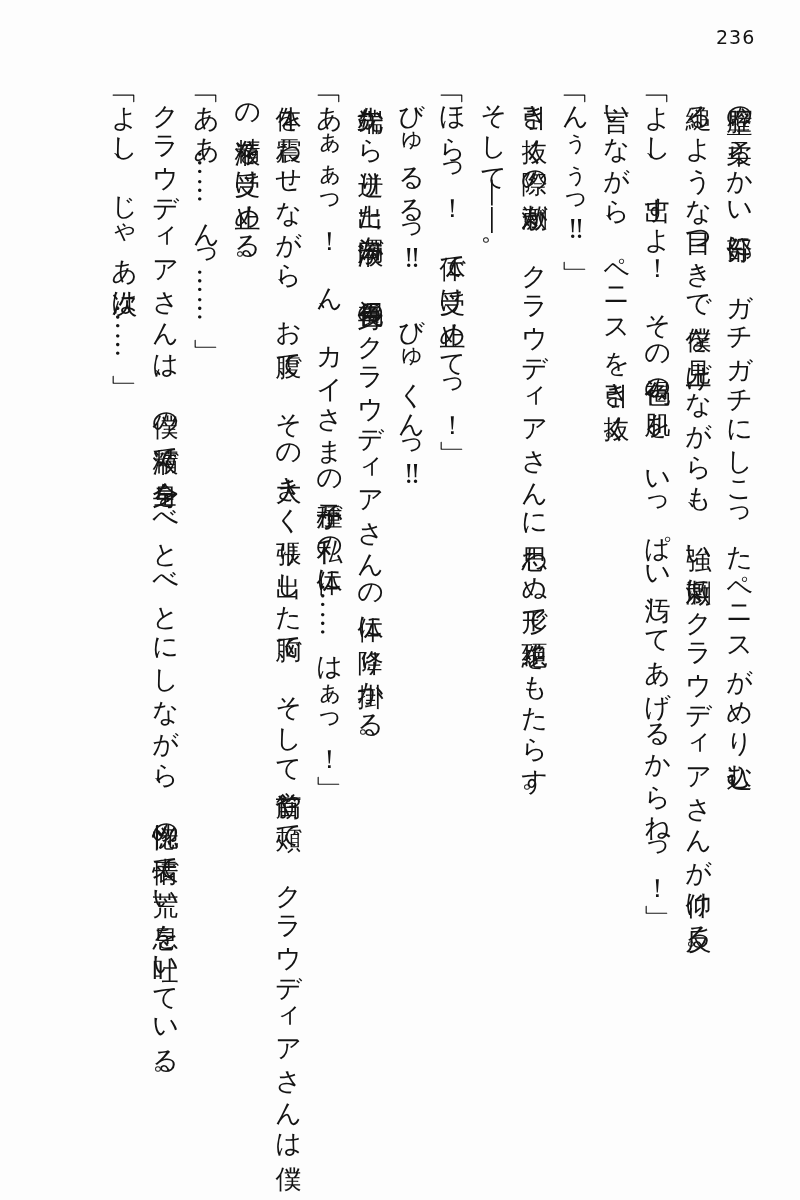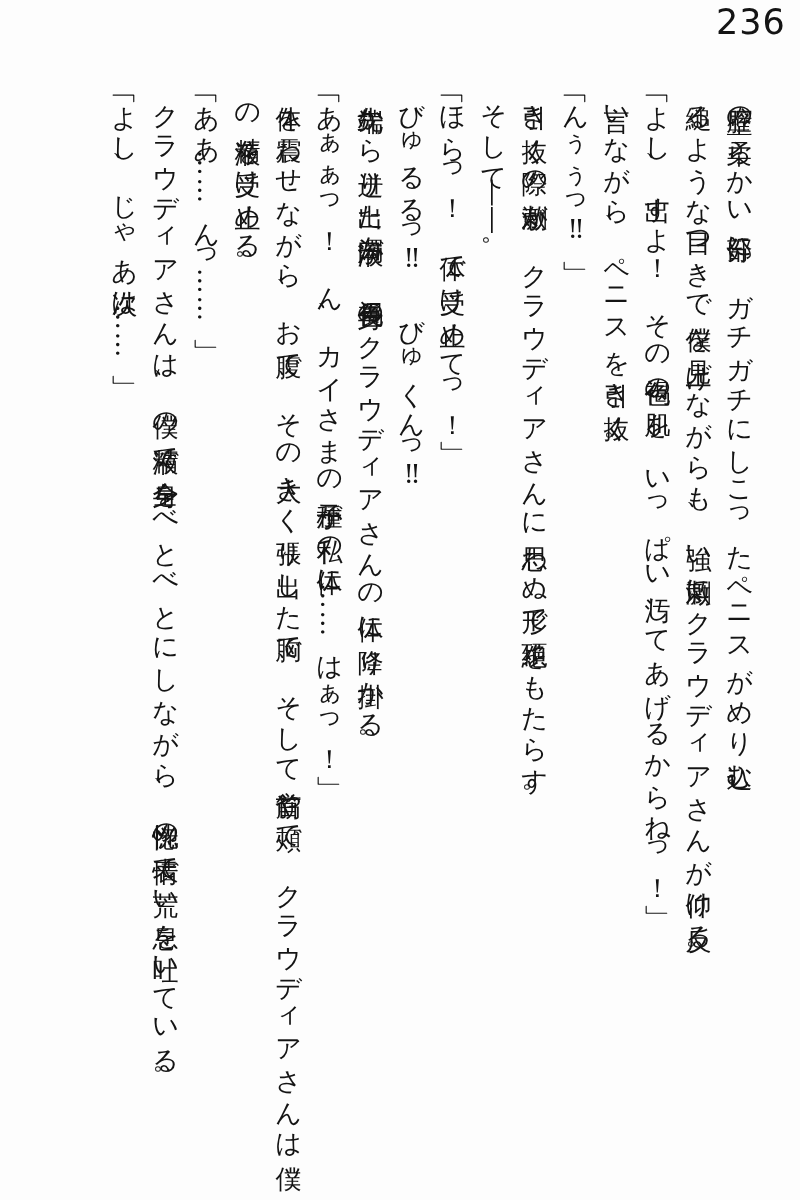--- a/index.html
+++ b/index.html
@@ -13,24 +13,24 @@
   .page {
     position: absolute;
     inset: 0;
     width: 800px;
     height: 1200px;
     background: var(--paper, #fdfdfd);
     overflow: hidden;
   }
   .page-number {
     position: absolute;
-    top: 2px;
+    top: 26px;
     left: 716px;
     font-family: "DejaVu Sans", "Liberation Sans", sans-serif;
-    font-size: 35px;
+    font-size: 19px;
     letter-spacing: 1px;
     color: var(--ink, #141414);
   }
   .text-block {
     position: absolute;
     top: 86px;
     right: 40px;
     height: 1080px;
     writing-mode: vertical-rl;
     text-orientation: mixed;

